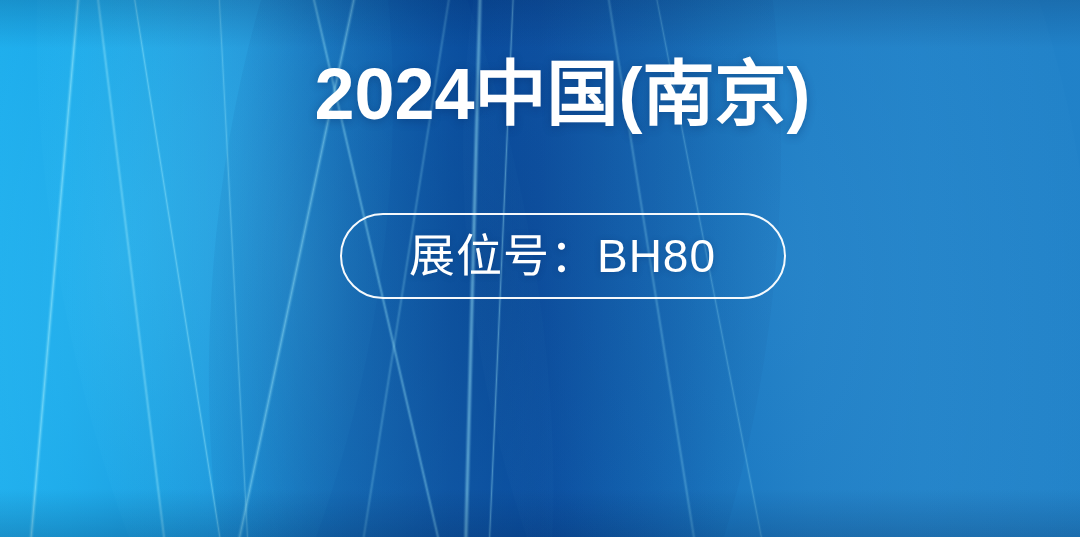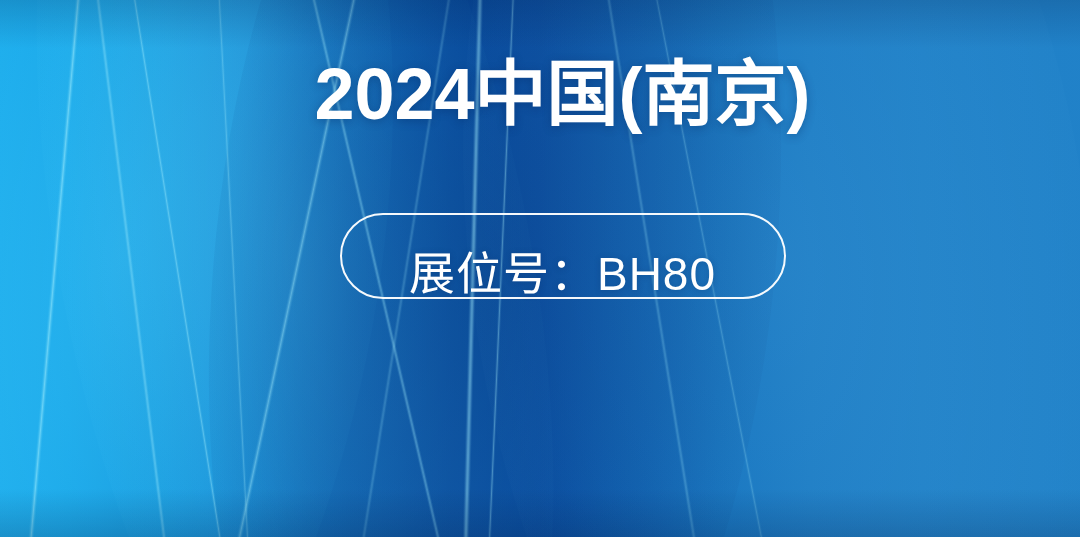--- a/index.html
+++ b/index.html
@@ -169,21 +169,21 @@
     text-shadow: 0 2px 12px rgba(0, 34, 86, 0.34);
   }
 
   .badge {
     margin-top: 83px;
     width: 446px;
     height: 86px;
     border: 2.5px solid rgba(255, 255, 255, 0.96);
     border-radius: 45px;
     display: flex;
-    align-items: flex-end;
+    align-items: center;
     justify-content: center;
     box-sizing: border-box;
     background: transparent;
   }
 
   .badge-text {
     color: #ffffff;
     font-size: 46px;
     font-weight: 400;
     letter-spacing: 1px;

